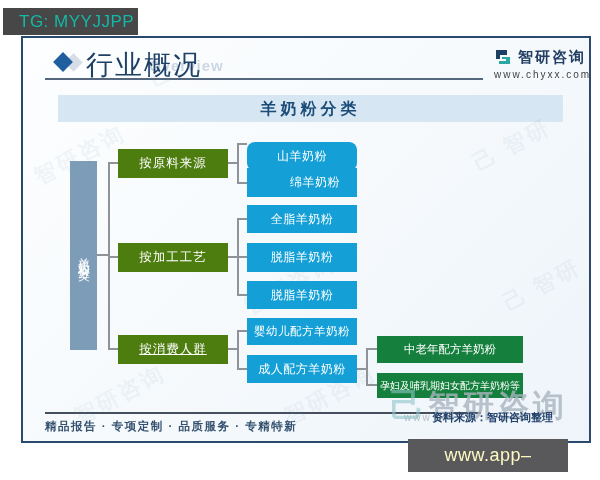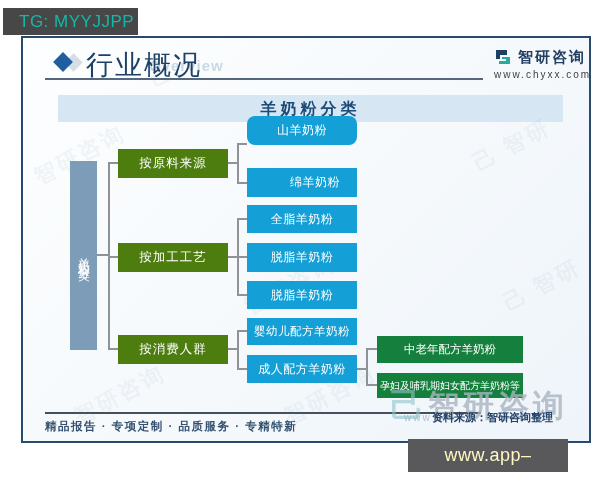--- a/index.html
+++ b/index.html
@@ -52,23 +52,23 @@
     font-family:"Liberation Serif","DejaVu Serif",serif;
   }
   
   .node { position:absolute; color:#ffffff; text-align:center; z-index:5; }
   .root-box {
     left:70px; top:161px; width:27px; height:189px; background:#7d9cb8;
     writing-mode:vertical-rl; text-orientation:upright;
     font-size:12px; letter-spacing:3px; display:flex; align-items:center; justify-content:center;
   }
   .branch { left:118px; width:110px; height:29px; background:#4d7c0f; font-size:12.5px; line-height:29px; letter-spacing:1px; }
-  .b0 { top:149px; } .b1 { top:243px; } .b2 { top:335px; }
+  .b0 { top:149px; } .b1 { top:243px; } .b2 { top:335px;text-decoration:underline; }
   .child { left:247px; width:110px; background:#14a0d6; font-size:12px; letter-spacing:0.5px; }
-  .c0 { top:116px; height:29px; line-height:29px;border-radius:8px; }
+  .c0 { top:142px; height:29px; line-height:29px;border-radius:8px; }
   .c1 { top:168px; height:29px; line-height:29px;padding-left:26px; }
   .c2 { top:205px; height:28px; line-height:28px; }
   .c3 { top:243px; height:29px; line-height:29px; }
   .c4 { top:281px; height:28px; line-height:28px; }
   .c5 { top:318px; height:27px; line-height:27px; font-size:11.5px; }
   .c6 { top:355px; height:28px; line-height:28px; }
   .leaf { left:377px; width:146px; background:#15803d; }
   .f0 { top:336px; height:27px; line-height:27px; font-size:11.5px; }
   .f1 { top:373px; height:25px; line-height:25px; font-size:10px; letter-spacing:0; }
   

